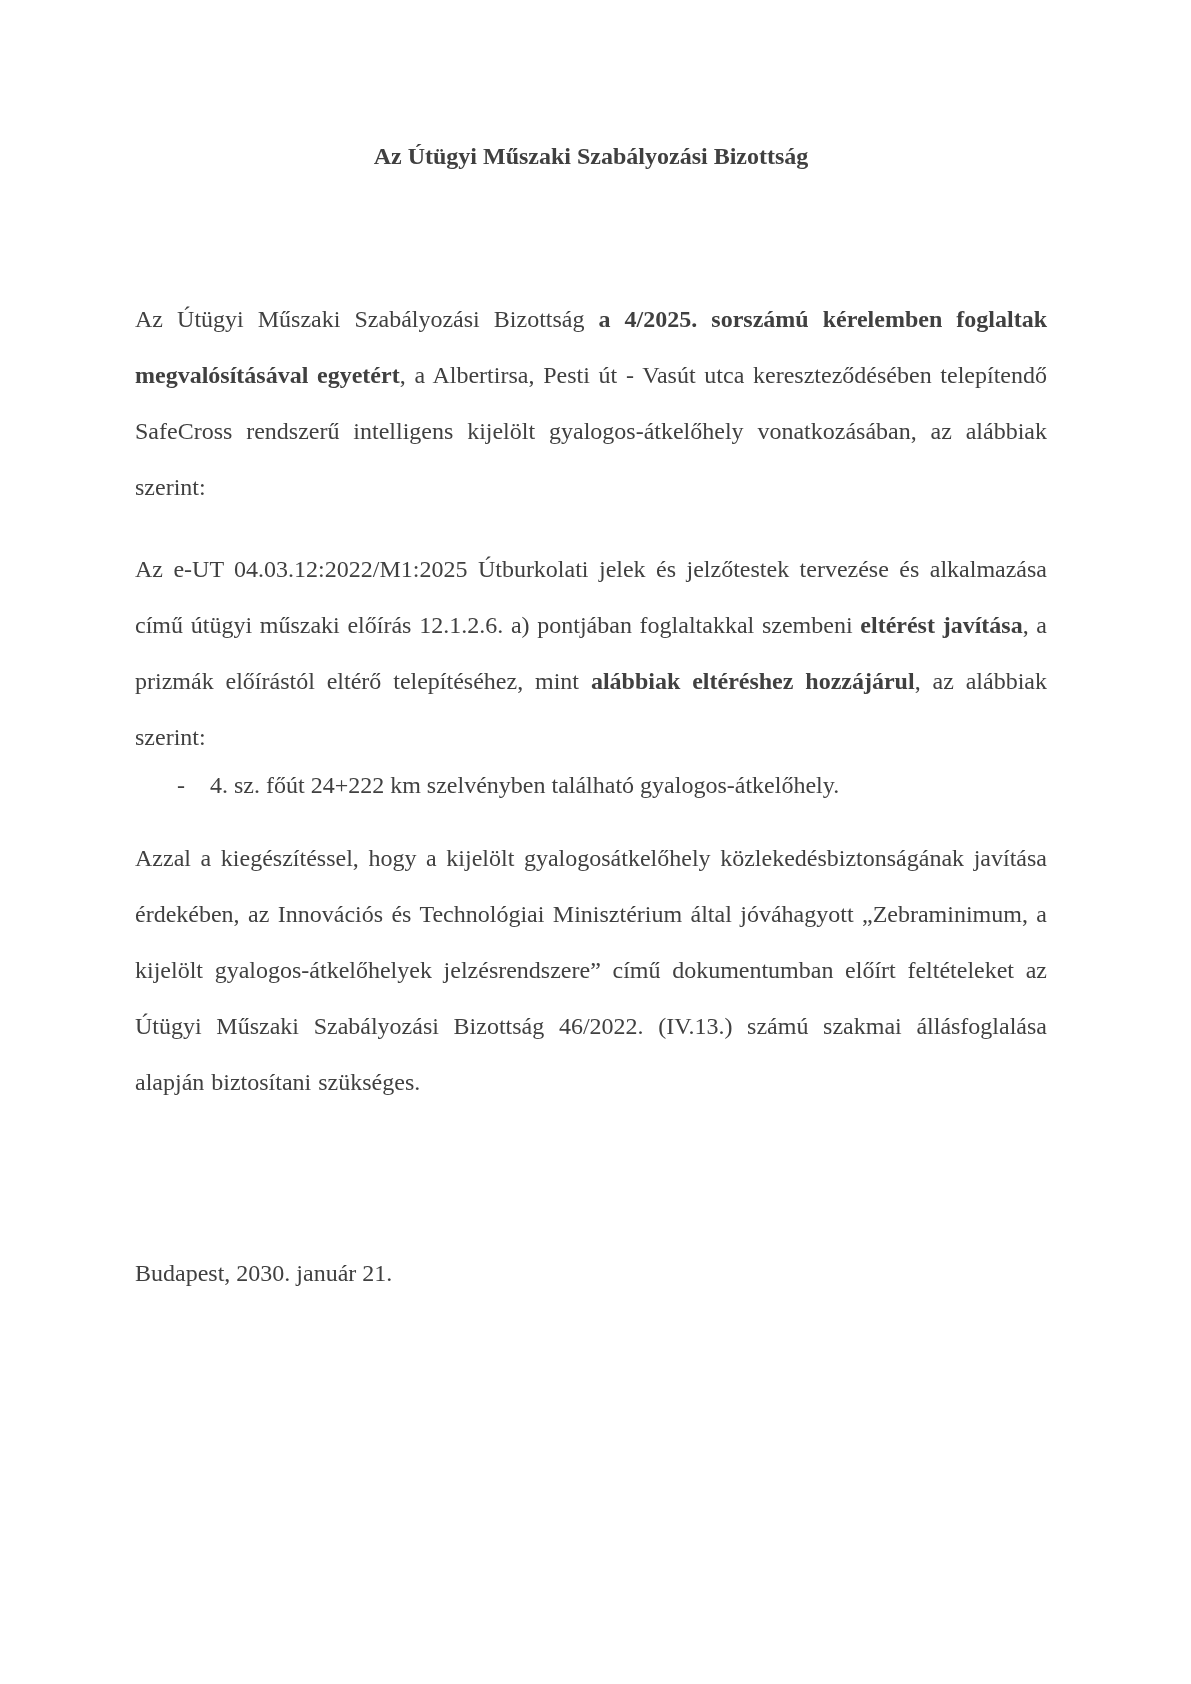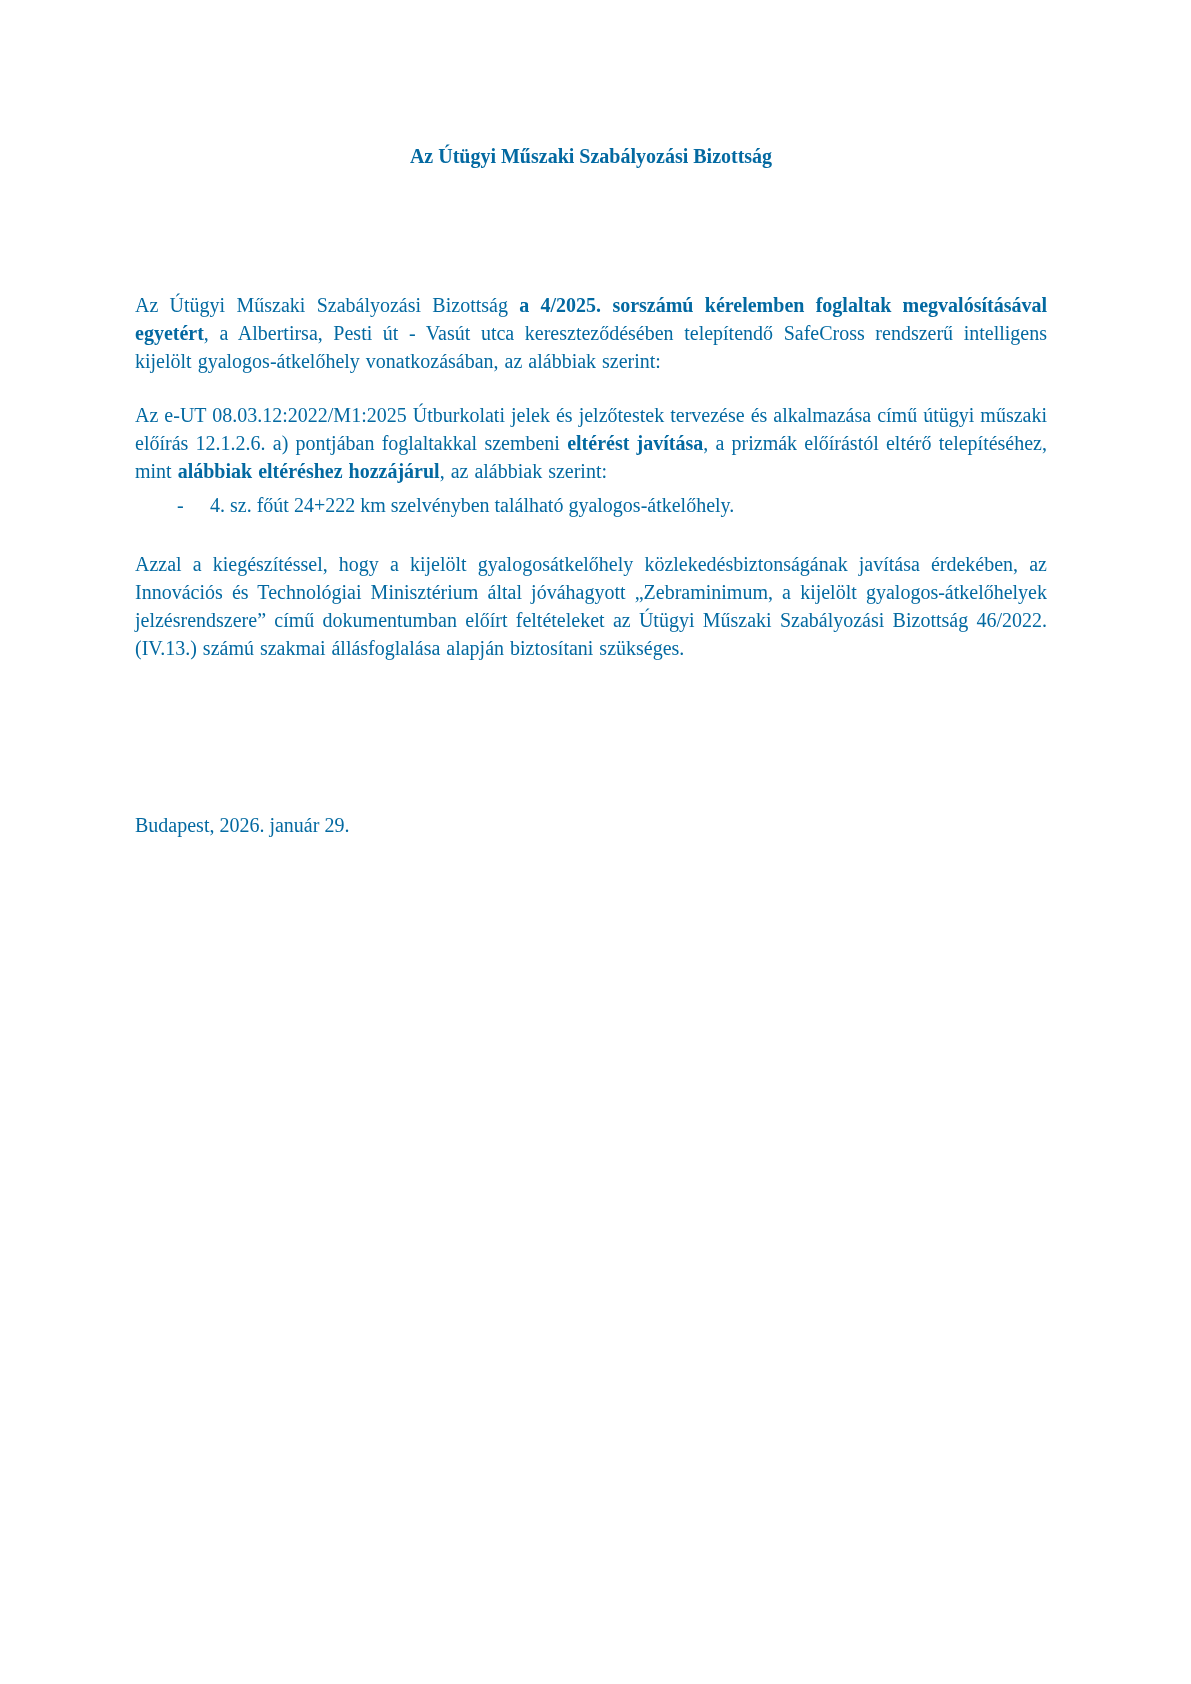--- a/index.html
+++ b/index.html
@@ -9,38 +9,38 @@
   }
   .page {
     position: relative;
     width: 1191px;
     height: 1684px;
     margin: 0 auto;
     background: #ffffff;
     box-sizing: border-box;
     padding: 131px 144px 0 135px;
     font-family: "Liberation Serif", "DejaVu Serif", serif;
-    font-size: 20px;
-    color: #0369a1;
+    font-size: 24px;
+    color: #404040;
     overflow: hidden;
   }
   .doc-title {
     text-align: center;
     font-weight: bold;
     line-height: 51px;
   }
   .doc-title .title-line {
     display: block;
   }
   .doc-body {
     margin-top: 109px;
   }
   .para {
     text-align: justify;
-    line-height: 28px;
+    line-height: 56px;
     margin: 0 0 26px 0;
     word-spacing: 1px;
   }
   .para.no-gap-after {
     margin-bottom: 0;
   }
   .para b {
     font-weight: bold;
   }
   .list-item {
@@ -67,23 +67,23 @@
 <body>
 
 <div class="page">
 
   <div class="doc-title">
     <span class="title-line">Az Útügyi Műszaki Szabályozási Bizottság</span>
   </div>
 
   <div class="doc-body" id="doc-body">
       <div class="para"><span>Az Útügyi Műszaki Szabályozási Bizottság </span><b>a 4/2025. sorszámú kérelemben foglaltak megvalósításával egyetért</b><span>, a Albertirsa, Pesti út - Vasút utca kereszteződésében telepítendő SafeCross rendszerű intelligens kijelölt gyalogos-átkelőhely vonatkozásában, az alábbiak szerint:</span></div>
-      <div class="para no-gap-after"><span>Az e-UT 08.03.12:2022/M1:2025 Útburkolati jelek és jelzőtestek tervezése és alkalmazása című útügyi műszaki előírás 12.1.2.6. a) pontjában foglaltakkal szembeni </span><b>eltérést javítása</b><span>, a prizmák előírástól eltérő telepítéséhez, mint </span><b>alábbiak eltéréshez hozzájárul</b><span>, az alábbiak szerint:</span></div>
+      <div class="para no-gap-after"><span>Az e-UT 04.03.12:2022/M1:2025 Útburkolati jelek és jelzőtestek tervezése és alkalmazása című útügyi műszaki előírás 12.1.2.6. a) pontjában foglaltakkal szembeni </span><b>eltérést javítása</b><span>, a prizmák előírástól eltérő telepítéséhez, mint </span><b>alábbiak eltéréshez hozzájárul</b><span>, az alábbiak szerint:</span></div>
       <div class="list-item">
         <span class="list-marker">-</span>
         <span class="list-text"><span>4. sz. főút 24+222 km szelvényben található gyalogos-átkelőhely.</span></span>
       </div>
       <div class="para"><span>Azzal a kiegészítéssel, hogy a kijelölt gyalogosátkelőhely közlekedésbiztonságának javítása érdekében, az Innovációs és Technológiai Minisztérium által jóváhagyott „Zebraminimum, a kijelölt gyalogos-átkelőhelyek jelzésrendszere” című dokumentumban előírt feltételeket az Útügyi Műszaki Szabályozási Bizottság 46/2022. (IV.13.) számú szakmai állásfoglalása alapján biztosítani szükséges.</span></div>
     </div>
 
-  <div class="date-line">Budapest, 2026. január 29.</div>
+  <div class="date-line">Budapest, 2030. január 21.</div>
 
 </div>
 
 </body></html>

